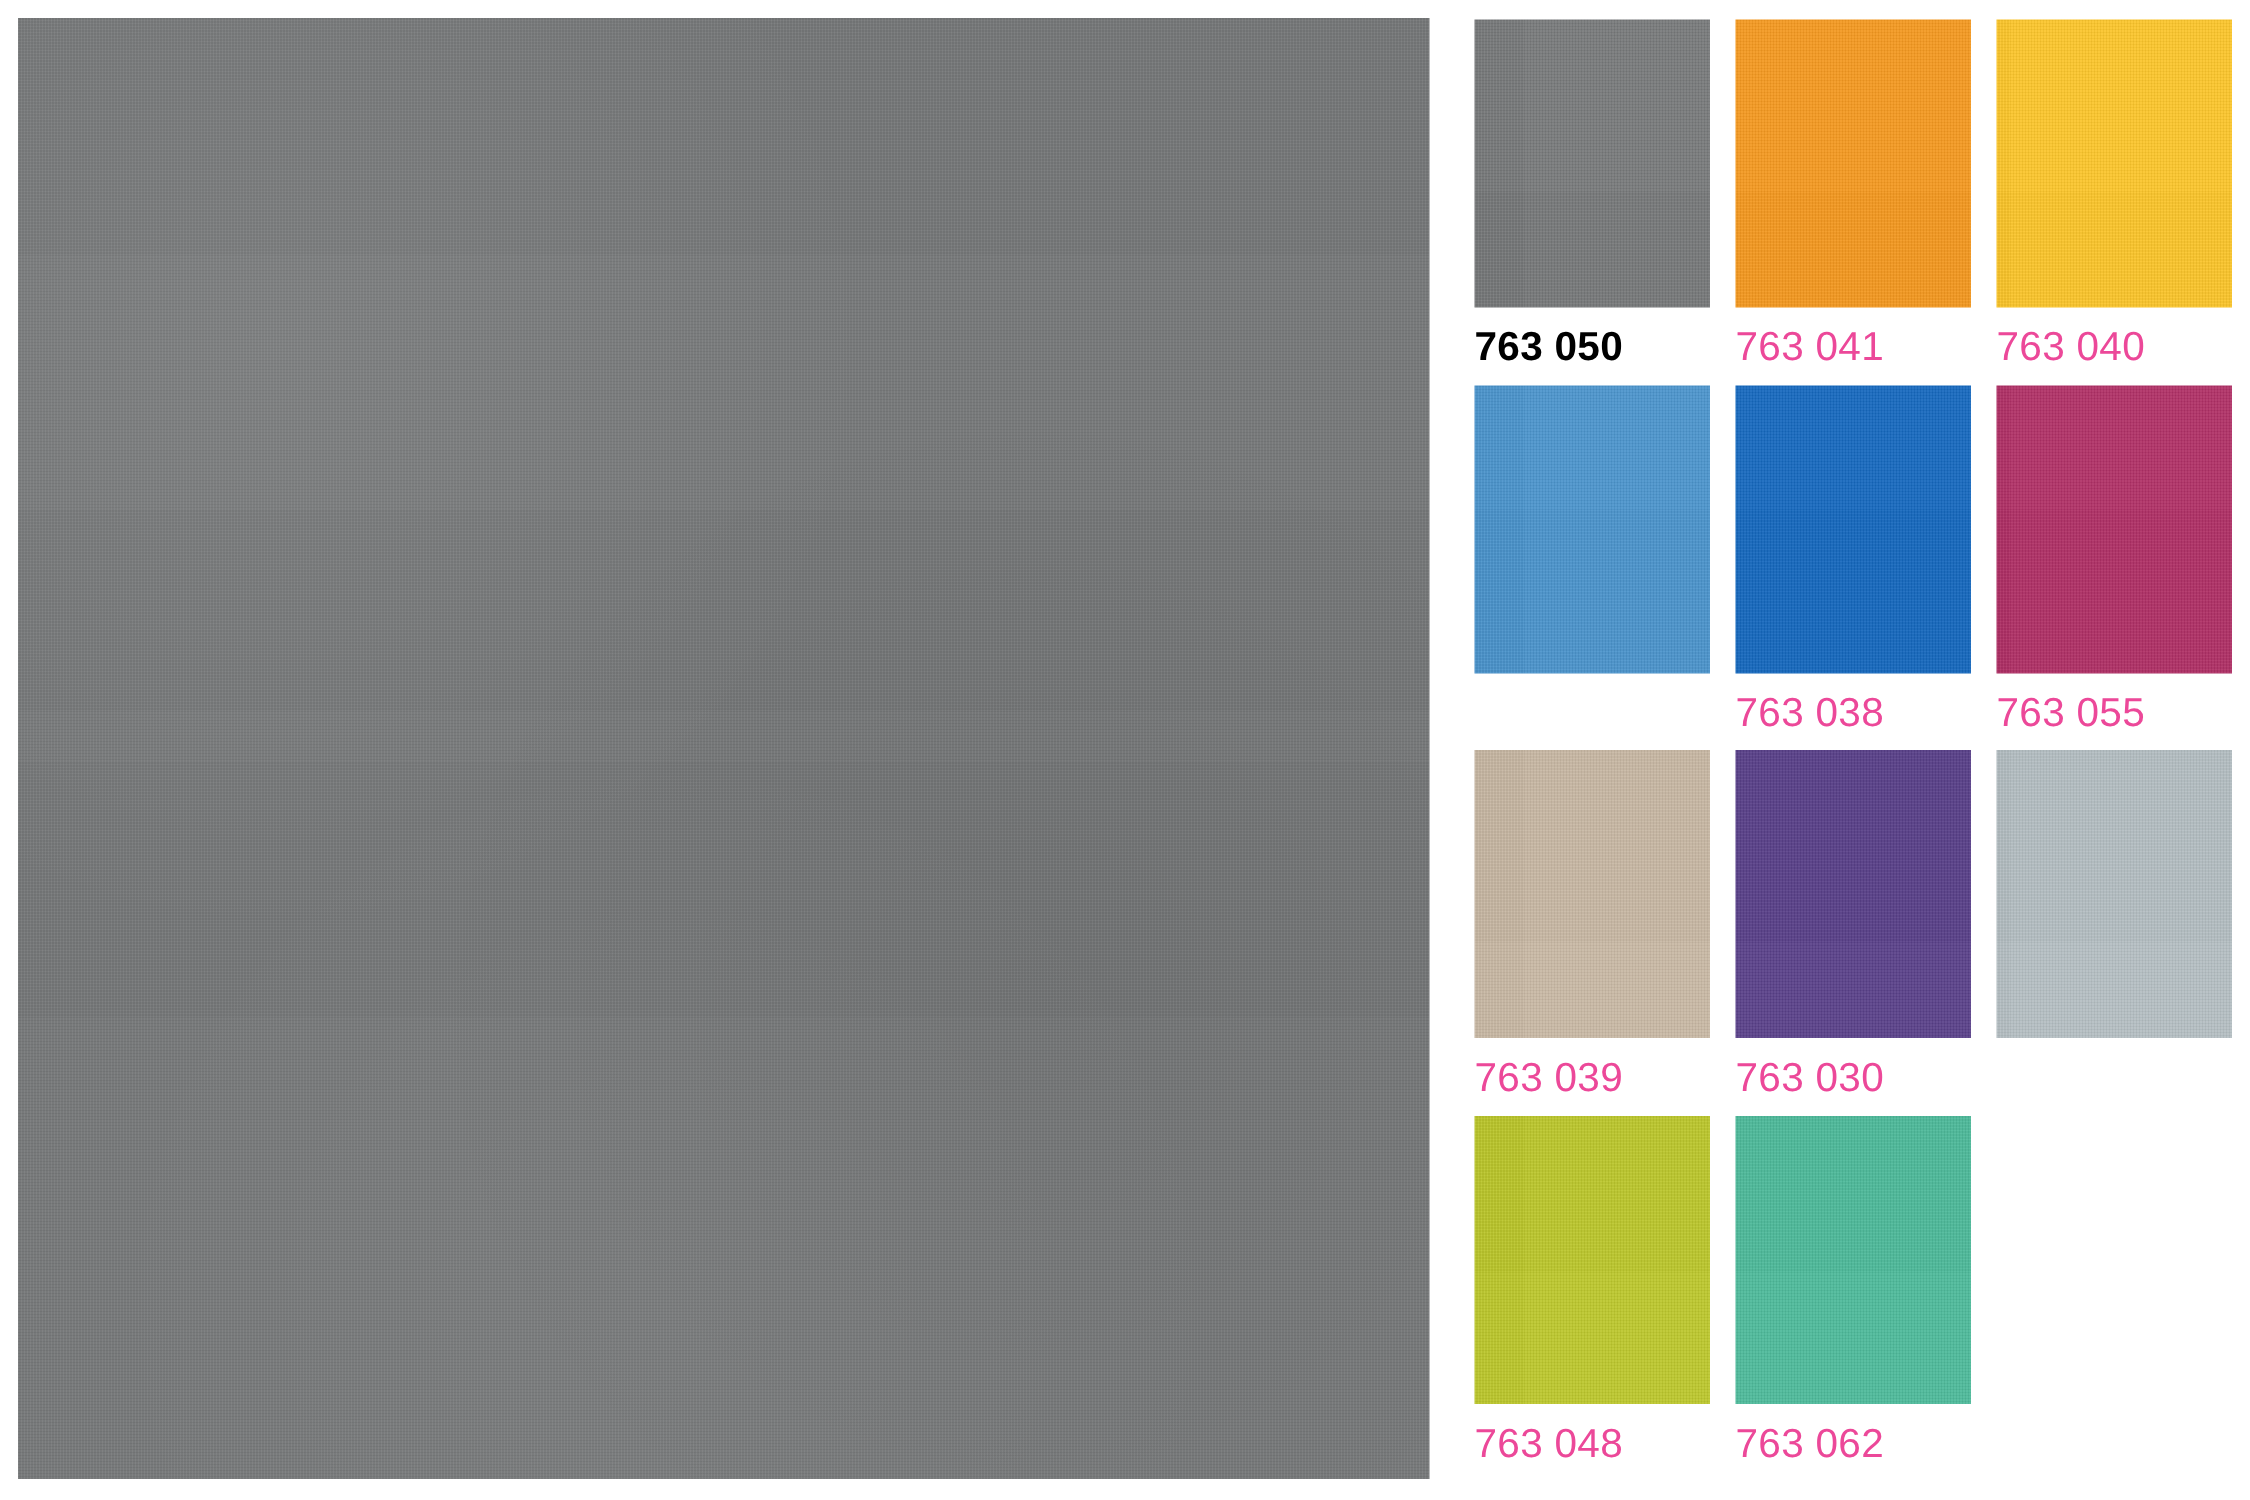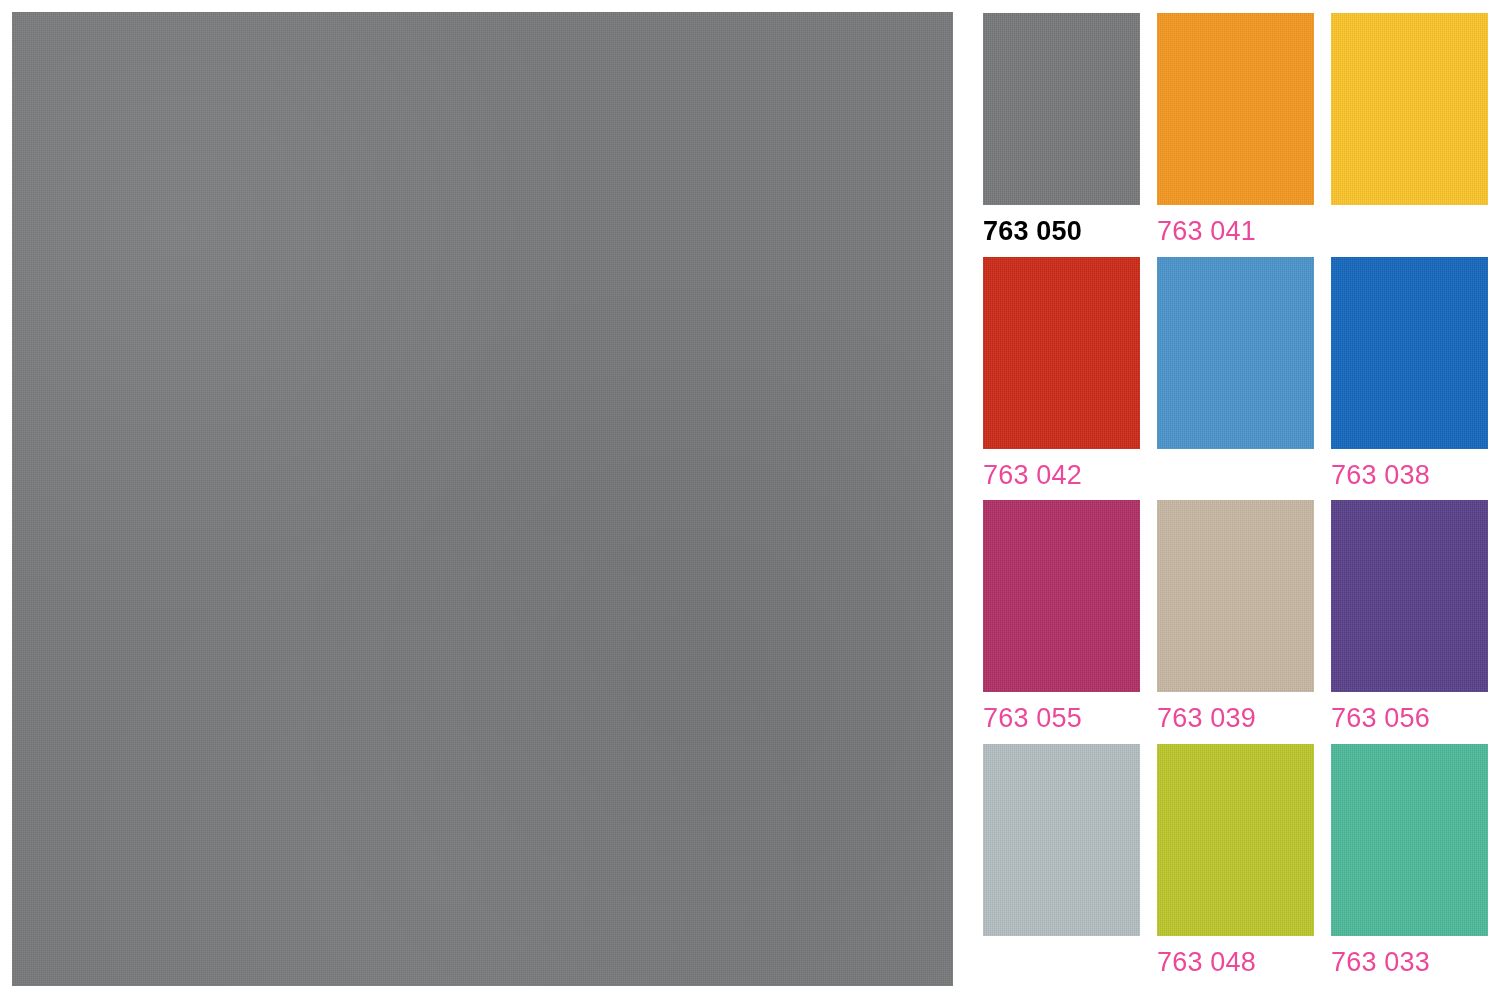--- a/index.html
+++ b/index.html
@@ -141,26 +141,21 @@
       <div class="swatch-cell">
         <div class="swatch-chip" style="background-color: rgb(244, 152, 31);">
           <div class="chip-tex"></div>
         </div>
         <div class="swatch-label">763 041</div>
       </div>
       <div class="swatch-cell">
         <div class="swatch-chip" style="background-color: rgb(251, 197, 42);">
           <div class="chip-tex"></div>
         </div>
-      </div>
-      <div class="swatch-cell">
-        <div class="swatch-chip" style="background-color: rgb(204, 42, 24);">
-          <div class="chip-tex"></div>
-        </div>
-        <div class="swatch-label">763 042</div>
+        <div class="swatch-label">763 040</div>
       </div>
       <div class="swatch-cell">
         <div class="swatch-chip" style="background-color: rgb(75, 148, 204);">
           <div class="chip-tex"></div>
         </div>
       </div>
       <div class="swatch-cell">
         <div class="swatch-chip" style="background-color: rgb(21, 104, 190);">
           <div class="chip-tex"></div>
         </div>
@@ -175,34 +170,34 @@
       <div class="swatch-cell">
         <div class="swatch-chip" style="background-color: rgb(200, 184, 164);">
           <div class="chip-tex"></div>
         </div>
         <div class="swatch-label">763 039</div>
       </div>
       <div class="swatch-cell">
         <div class="swatch-chip" style="background-color: rgb(89, 64, 137);">
           <div class="chip-tex"></div>
         </div>
-        <div class="swatch-label">763 056</div>
+        <div class="swatch-label">763 030</div>
       </div>
       <div class="swatch-cell">
         <div class="swatch-chip" style="background-color: rgb(180, 190, 194);">
           <div class="chip-tex"></div>
         </div>
       </div>
       <div class="swatch-cell">
         <div class="swatch-chip" style="background-color: rgb(188, 199, 44);">
           <div class="chip-tex"></div>
         </div>
         <div class="swatch-label">763 048</div>
       </div>
       <div class="swatch-cell">
         <div class="swatch-chip" style="background-color: rgb(77, 186, 154);">
           <div class="chip-tex"></div>
         </div>
-        <div class="swatch-label">763 033</div>
+        <div class="swatch-label">763 062</div>
       </div>
     </div>
 
 </div>
 
 </body></html>

